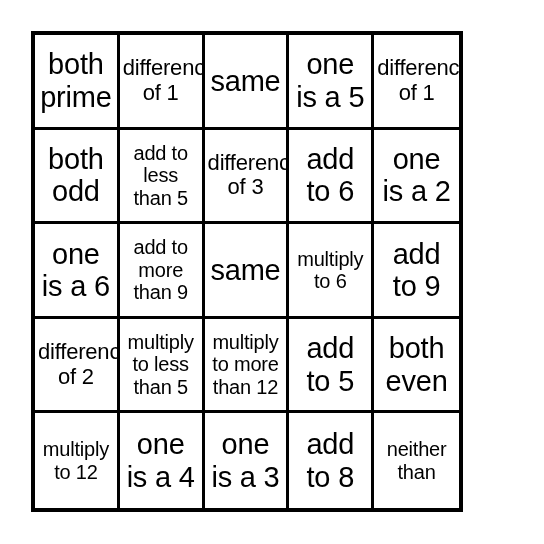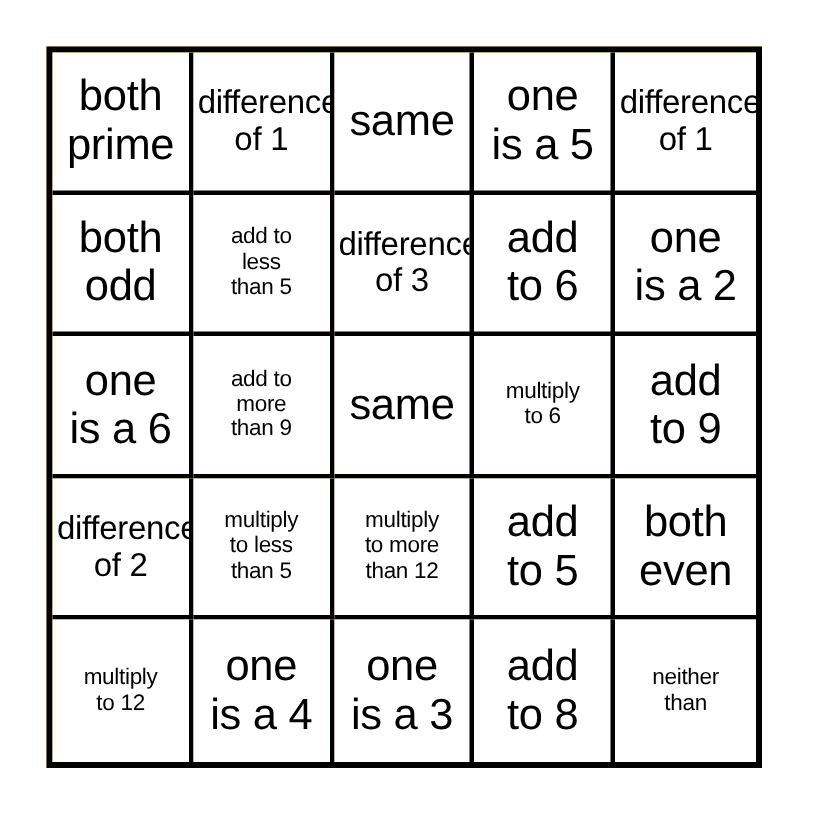--- a/index.html
+++ b/index.html
@@ -11,25 +11,25 @@
     height: 544px;
     background: #ffffff;
     font-family: "Liberation Sans", sans-serif;
     overflow: hidden;
   }
 
   #bingo-card {
     position: absolute;
     left: 31px;
     top: 31px;
-    width: 477px;
+    width: 432px;
     height: 481px;
     box-sizing: border-box;
     border: 4px solid #000000;
-    background: #eab308;
+    background: #f0abfc;
     display: grid;
     grid-template-columns: repeat(5, 1fr);
     grid-template-rows: repeat(5, 1fr);
   }
 
   .bingo-row {
     display: contents;
   }
 
   .bingo-cell {
@@ -52,21 +52,21 @@
 
   .cell-text {
     display: block;
     width: 100%;
     line-height: 1.12;
     letter-spacing: -0.2px;
     white-space: pre-line;
   }
 
   .size-lg .cell-text { font-size: 29px; }
-  .size-md .cell-text { font-size: 15px; }
+  .size-md .cell-text { font-size: 20px; }
   .size-sm .cell-text { font-size: 22px; }
 </style>
 </head>
 <body>
 
 <div id="bingo-card">
 
   <div class="bingo-row">
     <div class="bingo-cell row-1 col-1 size-lg">
         <span class="cell-text">both

